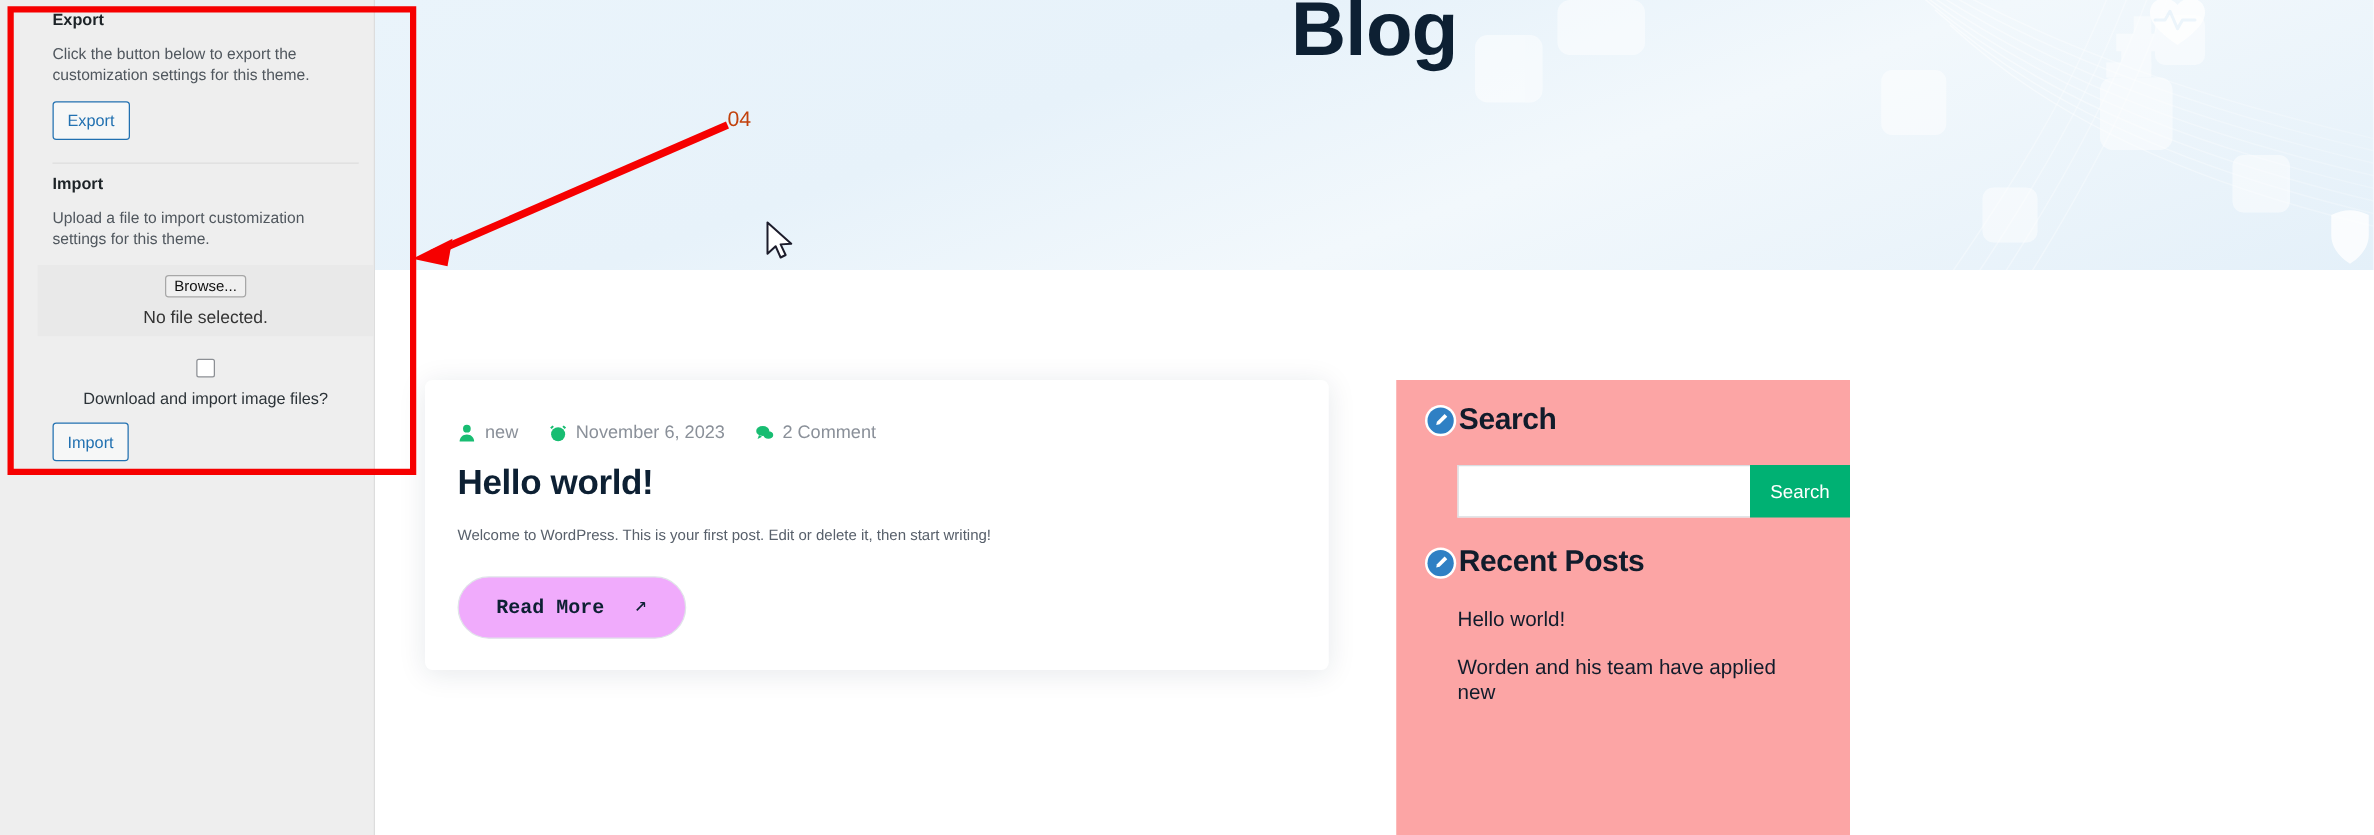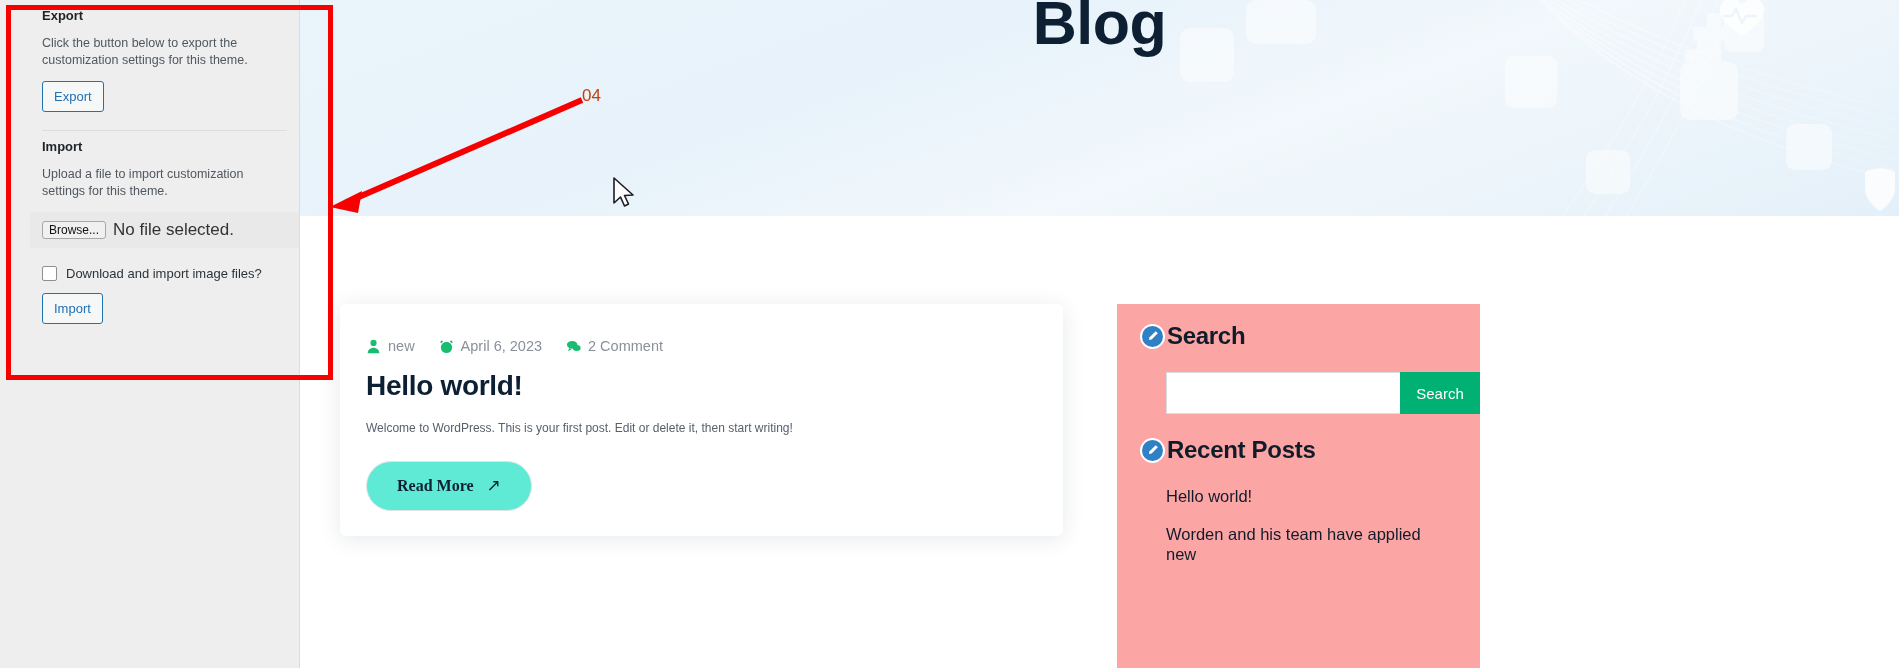--- a/index.html
+++ b/index.html
@@ -89,30 +89,30 @@
   .post-excerpt {
     font-size: 12px;
     color: #58606b;
     margin: 0 0 24px 0;
     line-height: 1.4;
   }
 
   .read-more {
     display: inline-flex;
     align-items: center;
-    gap: 13px;
+    gap: 24px;
     border: 1px solid #e0e4e9;
-    background: #5eead4;
+    background: #f0abfc;
     border-radius: 30px;
     padding: 15px 30px;
     font-size: 16px;
     font-weight: 700;
     color: #0d2033;
     cursor: pointer;
-    font-family: Liberation Serif, serif;
+    font-family: Liberation Mono, monospace;
   }
   .read-more .arrow-ne { font-size: 17px; font-weight: 400; line-height: 1; }
 
   
   .widget-area {
     position: absolute;
     left: 817px; top: 88px;
     width: 363px;
     background: #fca5a5;
     padding: 18px 25px 22px 25px;
@@ -219,38 +219,40 @@
     border-top: 1px solid #dddddd;
     margin: 18px 0 0 0;
   }
   .file-row {
     background: #e9e9e9;
     padding: 8px 12px;
     margin: 10px -12px 0 -12px;
     display: flex;
     align-items: center;
     gap: 7px;
+    flex-direction: column;
   }
   .browse-btn {
     font-size: 12px;
     background: #f0f0f0;
     border: 1px solid #a7a7a7;
     border-radius: 3px;
     padding: 1px 6px;
     color: #111;
     cursor: pointer;
     font-family: "Liberation Sans", sans-serif;
   }
-  .file-status { font-size: 17px; color: #333; }
+  .file-status { font-size: 14px; color: #333; }
   .checkbox-row {
     display: flex;
     align-items: center;
     gap: 9px;
     margin-top: 18px;
     margin-bottom: 12px;
+    flex-direction: column;
   }
   .cz-checkbox {
     width: 15px; height: 15px;
     border: 1px solid #8c8f94;
     background: #fff;
     border-radius: 2px;
     flex: 0 0 auto;
     cursor: pointer;
   }
   .checkbox-label { font-size: 13px; color: #2c3338; }
@@ -338,21 +340,21 @@
             <span>new</span>
           </span>
           <span class="meta-item">
             <span class="meta-icon">
               <svg viewBox="0 0 16 16">
                 <path d="M3.2 1.4 L1.2 3.2 l1.2 1.2 L4.4 2.6 z"></path>
                 <path d="M12.8 1.4 L14.8 3.2 l-1.2 1.2 L11.6 2.6 z"></path>
                 <circle cx="8" cy="9" r="6"></circle>
               </svg>
             </span>
-            <span>April 6, 2023</span>
+            <span>November 6, 2023</span>
           </span>
           <span class="meta-item">
             <span class="meta-icon">
               <svg viewBox="0 0 16 16">
                 <ellipse cx="6.6" cy="6.2" rx="5.6" ry="4.2"></ellipse>
                 <path d="M3.4 9.6 L2.2 13 L6 11 z"></path>
                 <ellipse cx="11.4" cy="9.6" rx="4.2" ry="3.2"></ellipse>
               </svg>
             </span>
             <span>2 Comment</span>

